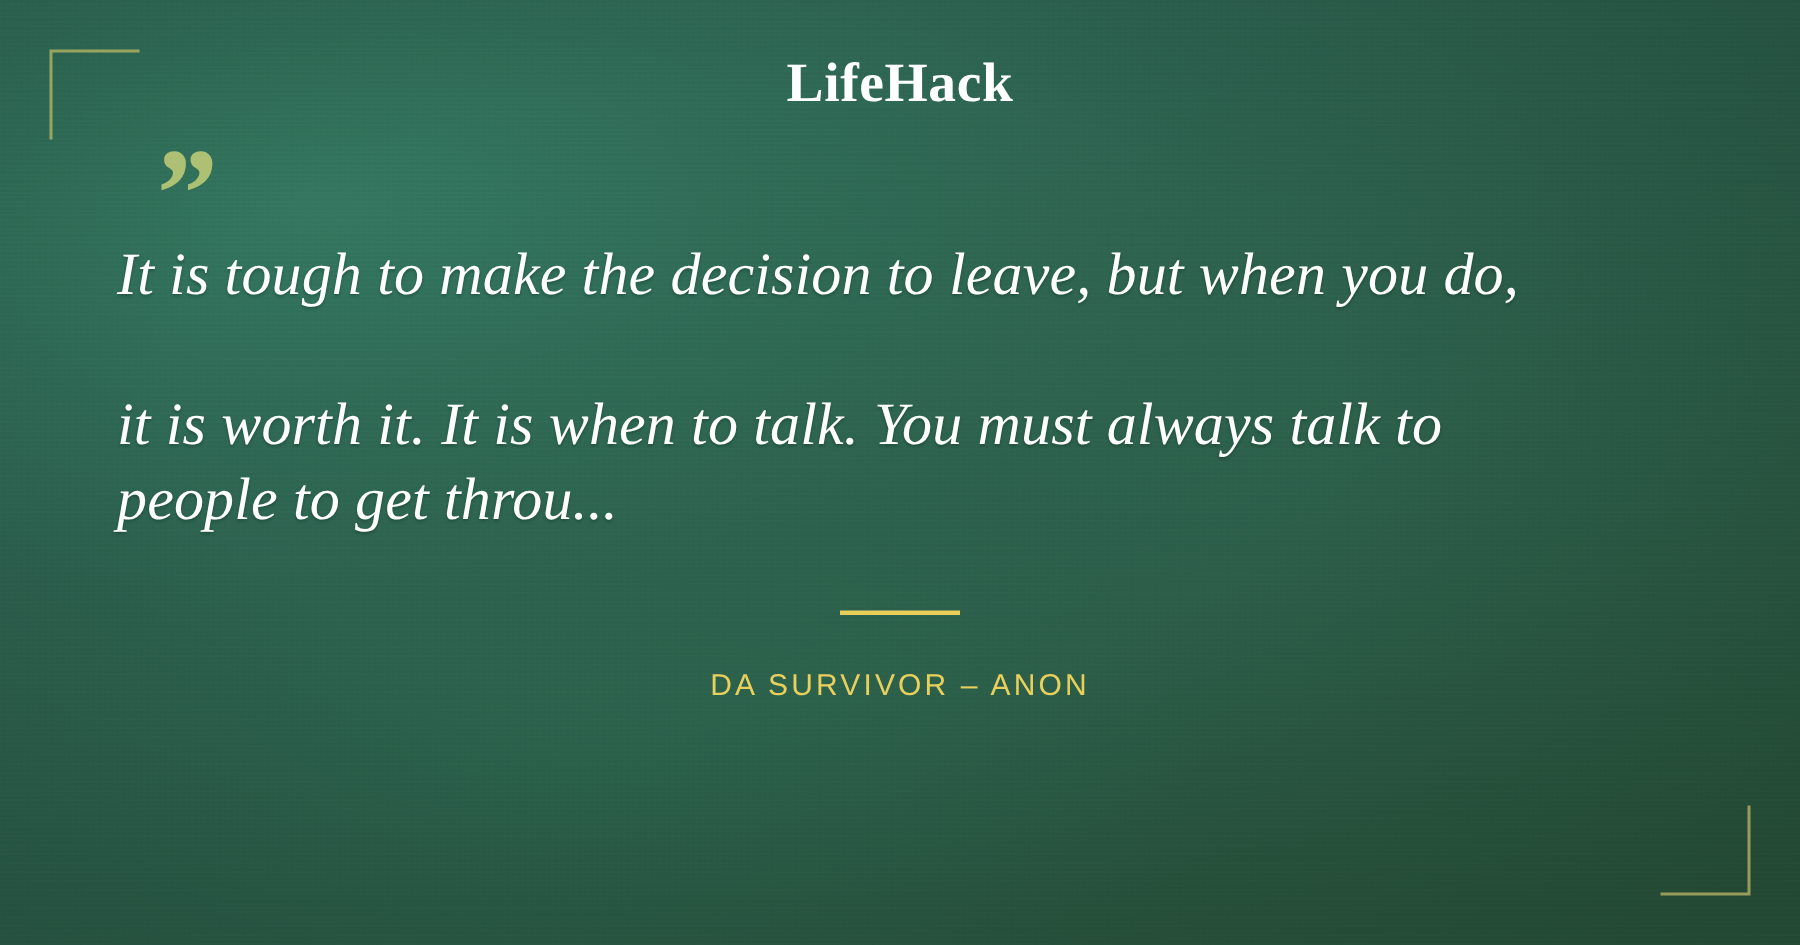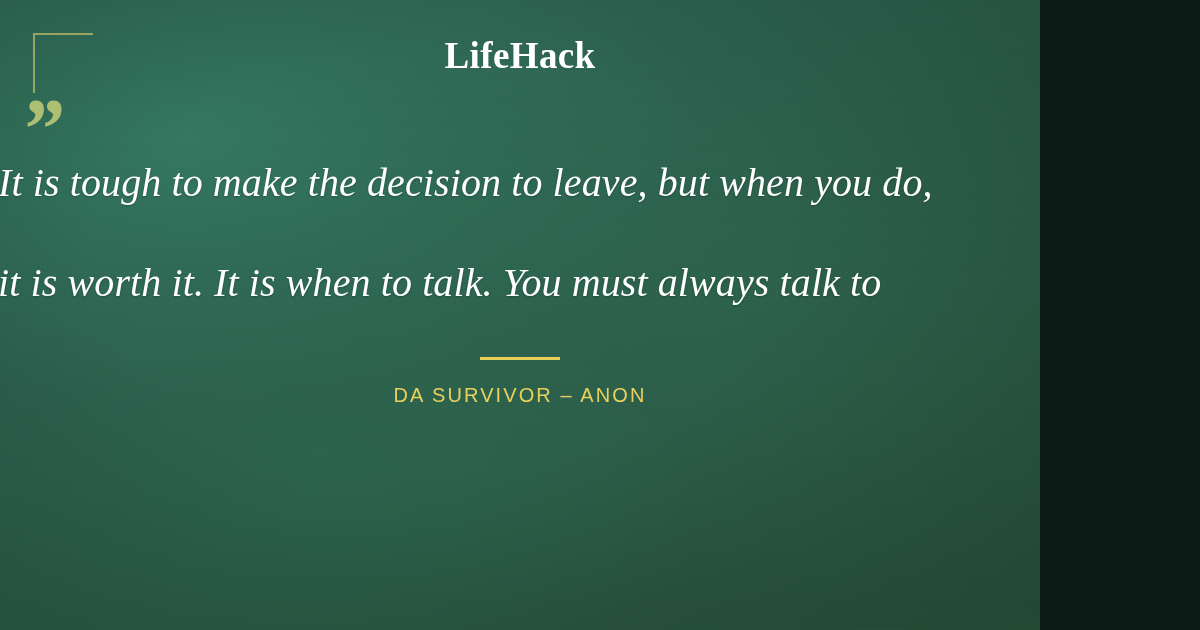--- a/index.html
+++ b/index.html
@@ -2,21 +2,21 @@
 <html><head>
 <meta charset="utf-8">
 <style>
   html, body {
     margin: 0;
     padding: 0;
     background: #0d1b16;
   }
   #card {
     position: relative;
-    width: 1040px;
+    width: 1200px;
     height: 630px;
     overflow: hidden;
     font-family: "Liberation Sans", sans-serif;
     background-color: #2c5a45;
   }
   
   #bg-base {
     position: absolute;
     inset: 0;
     background:
@@ -113,21 +113,21 @@
   }
 
   #divider {
     width: 80px;
     height: 3px;
     background: #e8cf5a;
     margin-top: 49px;
   }
 
   #attribution {
-    margin-top: 24px;
+    margin-top: 36px;
     font-family: "Liberation Sans", sans-serif;
     font-size: 20px;
     font-weight: 500;
     letter-spacing: 2.1px;
     color: #e9d05c;
     text-transform: uppercase;
     white-space: nowrap;
   }
 </style>
 </head>
@@ -147,20 +147,21 @@
     <div id="brand">LifeHack</div>
 
     <div id="quote-block">
 
       <div id="quote-mark">”</div>
 
       <blockquote id="quote-text">
         <span>It is tough to make the decision to leave, but when you do,</span><br>
         <br>
         <span>it is worth it. It is when to talk. You must always talk to</span><br>
+        <span>people to get throu...</span>
       </blockquote>
     </div>
 
     <div id="divider"></div>
 
     <div id="attribution">DA SURVIVOR – ANON</div>
 
   </div>
 </div>
 

